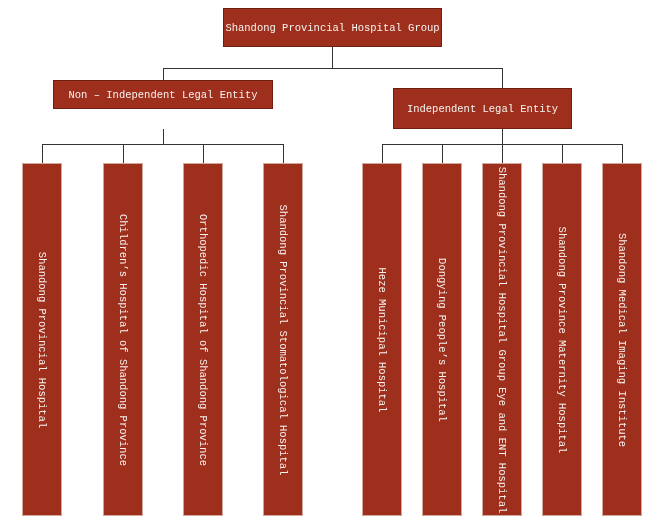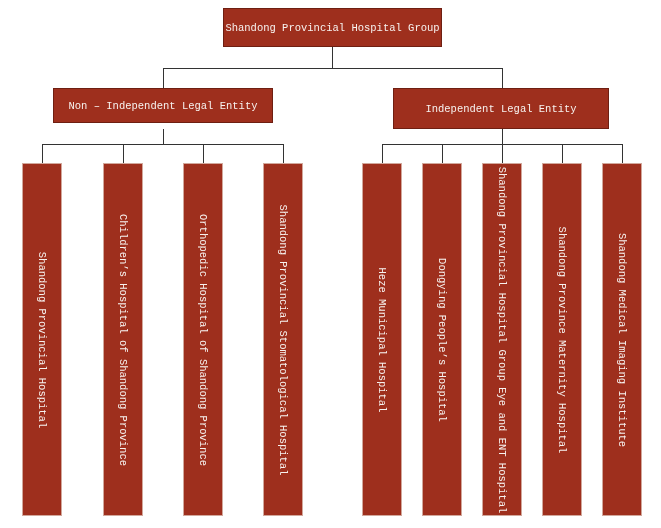--- a/index.html
+++ b/index.html
@@ -23,22 +23,22 @@
   .vlabel{
     white-space:nowrap;
     transform:rotate(90deg);
   }
   .line{
     position:absolute;
     background:#333333;
   }
   
   #root-box   {left:223px;top:8px;width:219px;height:39px;}
-  #branch-left{left:53px;top:88px;width:220px;height:35px;}
-  #branch-right{left:393px;top:88px;width:216px;height:41px;}
+  #branch-left{left:53px;top:80px;width:220px;height:29px;}
+  #branch-right{left:393px;top:88px;width:179px;height:41px;}
   
   .leaf{top:163px;width:40px;height:353px;}
   #leaf-0{left:22px;}  #leaf-1{left:103px;} #leaf-2{left:183px;} #leaf-3{left:263px;}
   #leaf-4{left:362px;} #leaf-5{left:422px;} #leaf-6{left:482px;} #leaf-7{left:542px;} #leaf-8{left:602px;}
 </style>
 </head>
 <body>
 
 <div id="stage">
 

